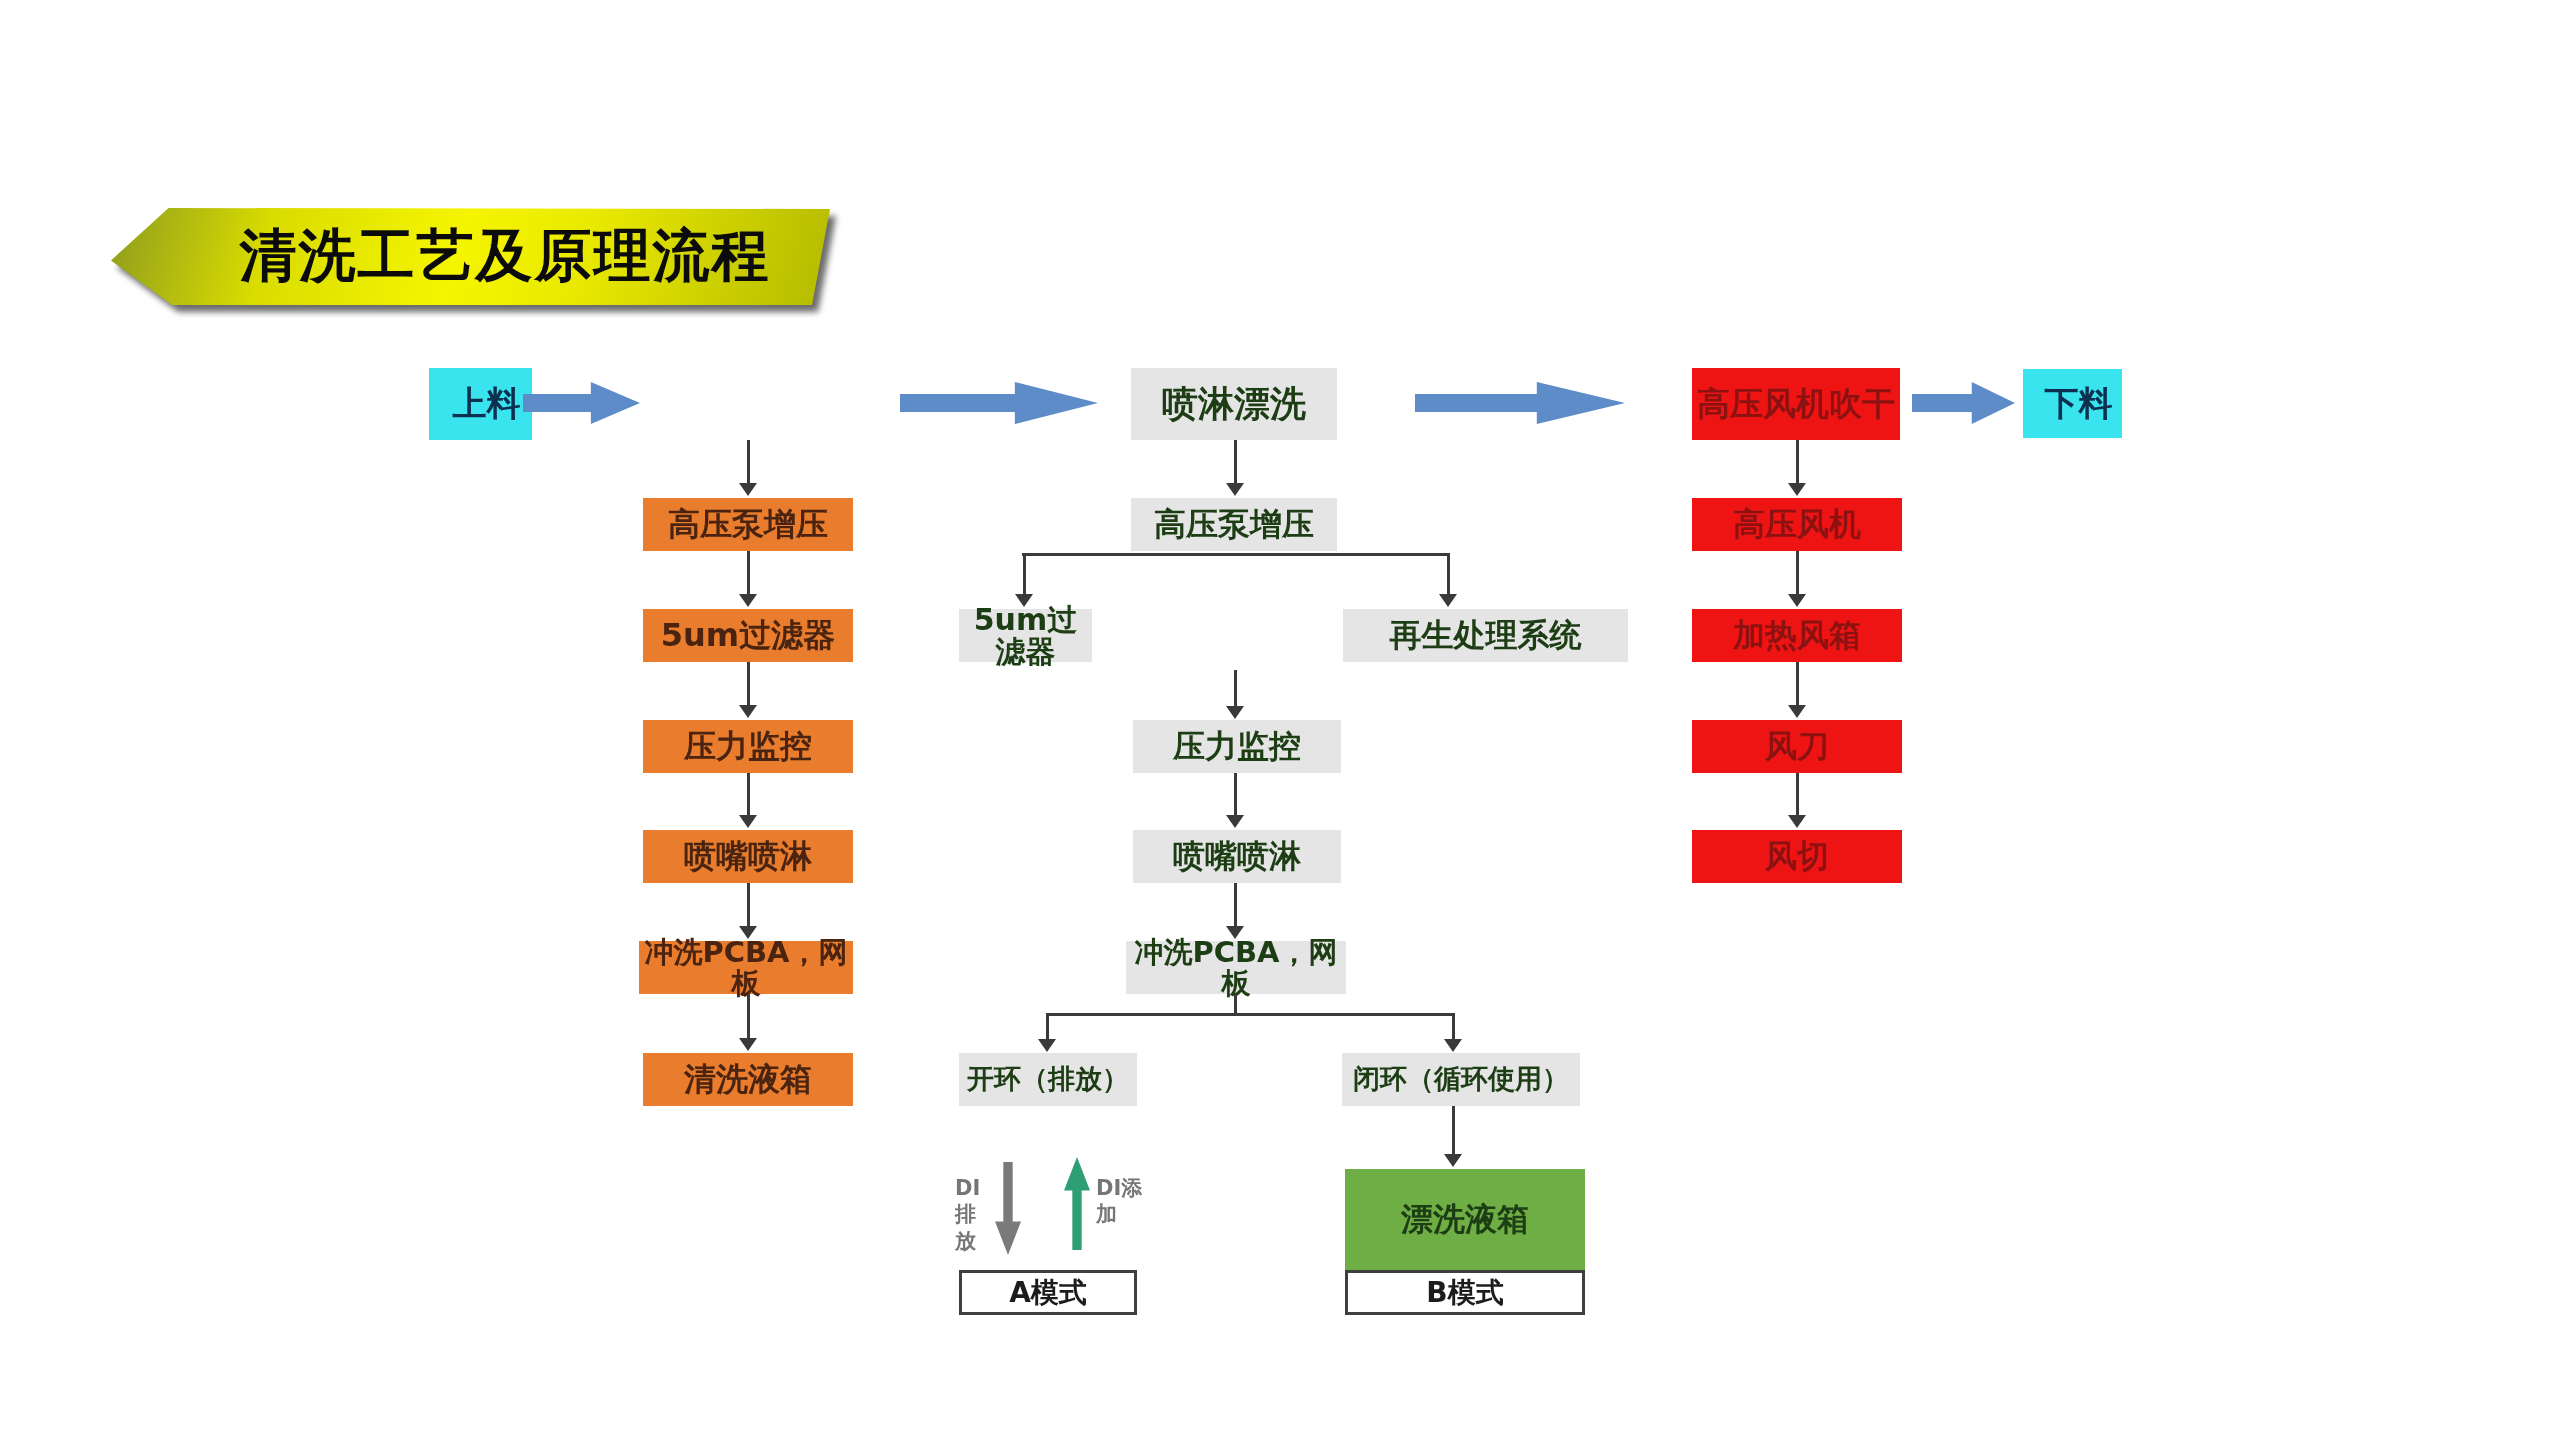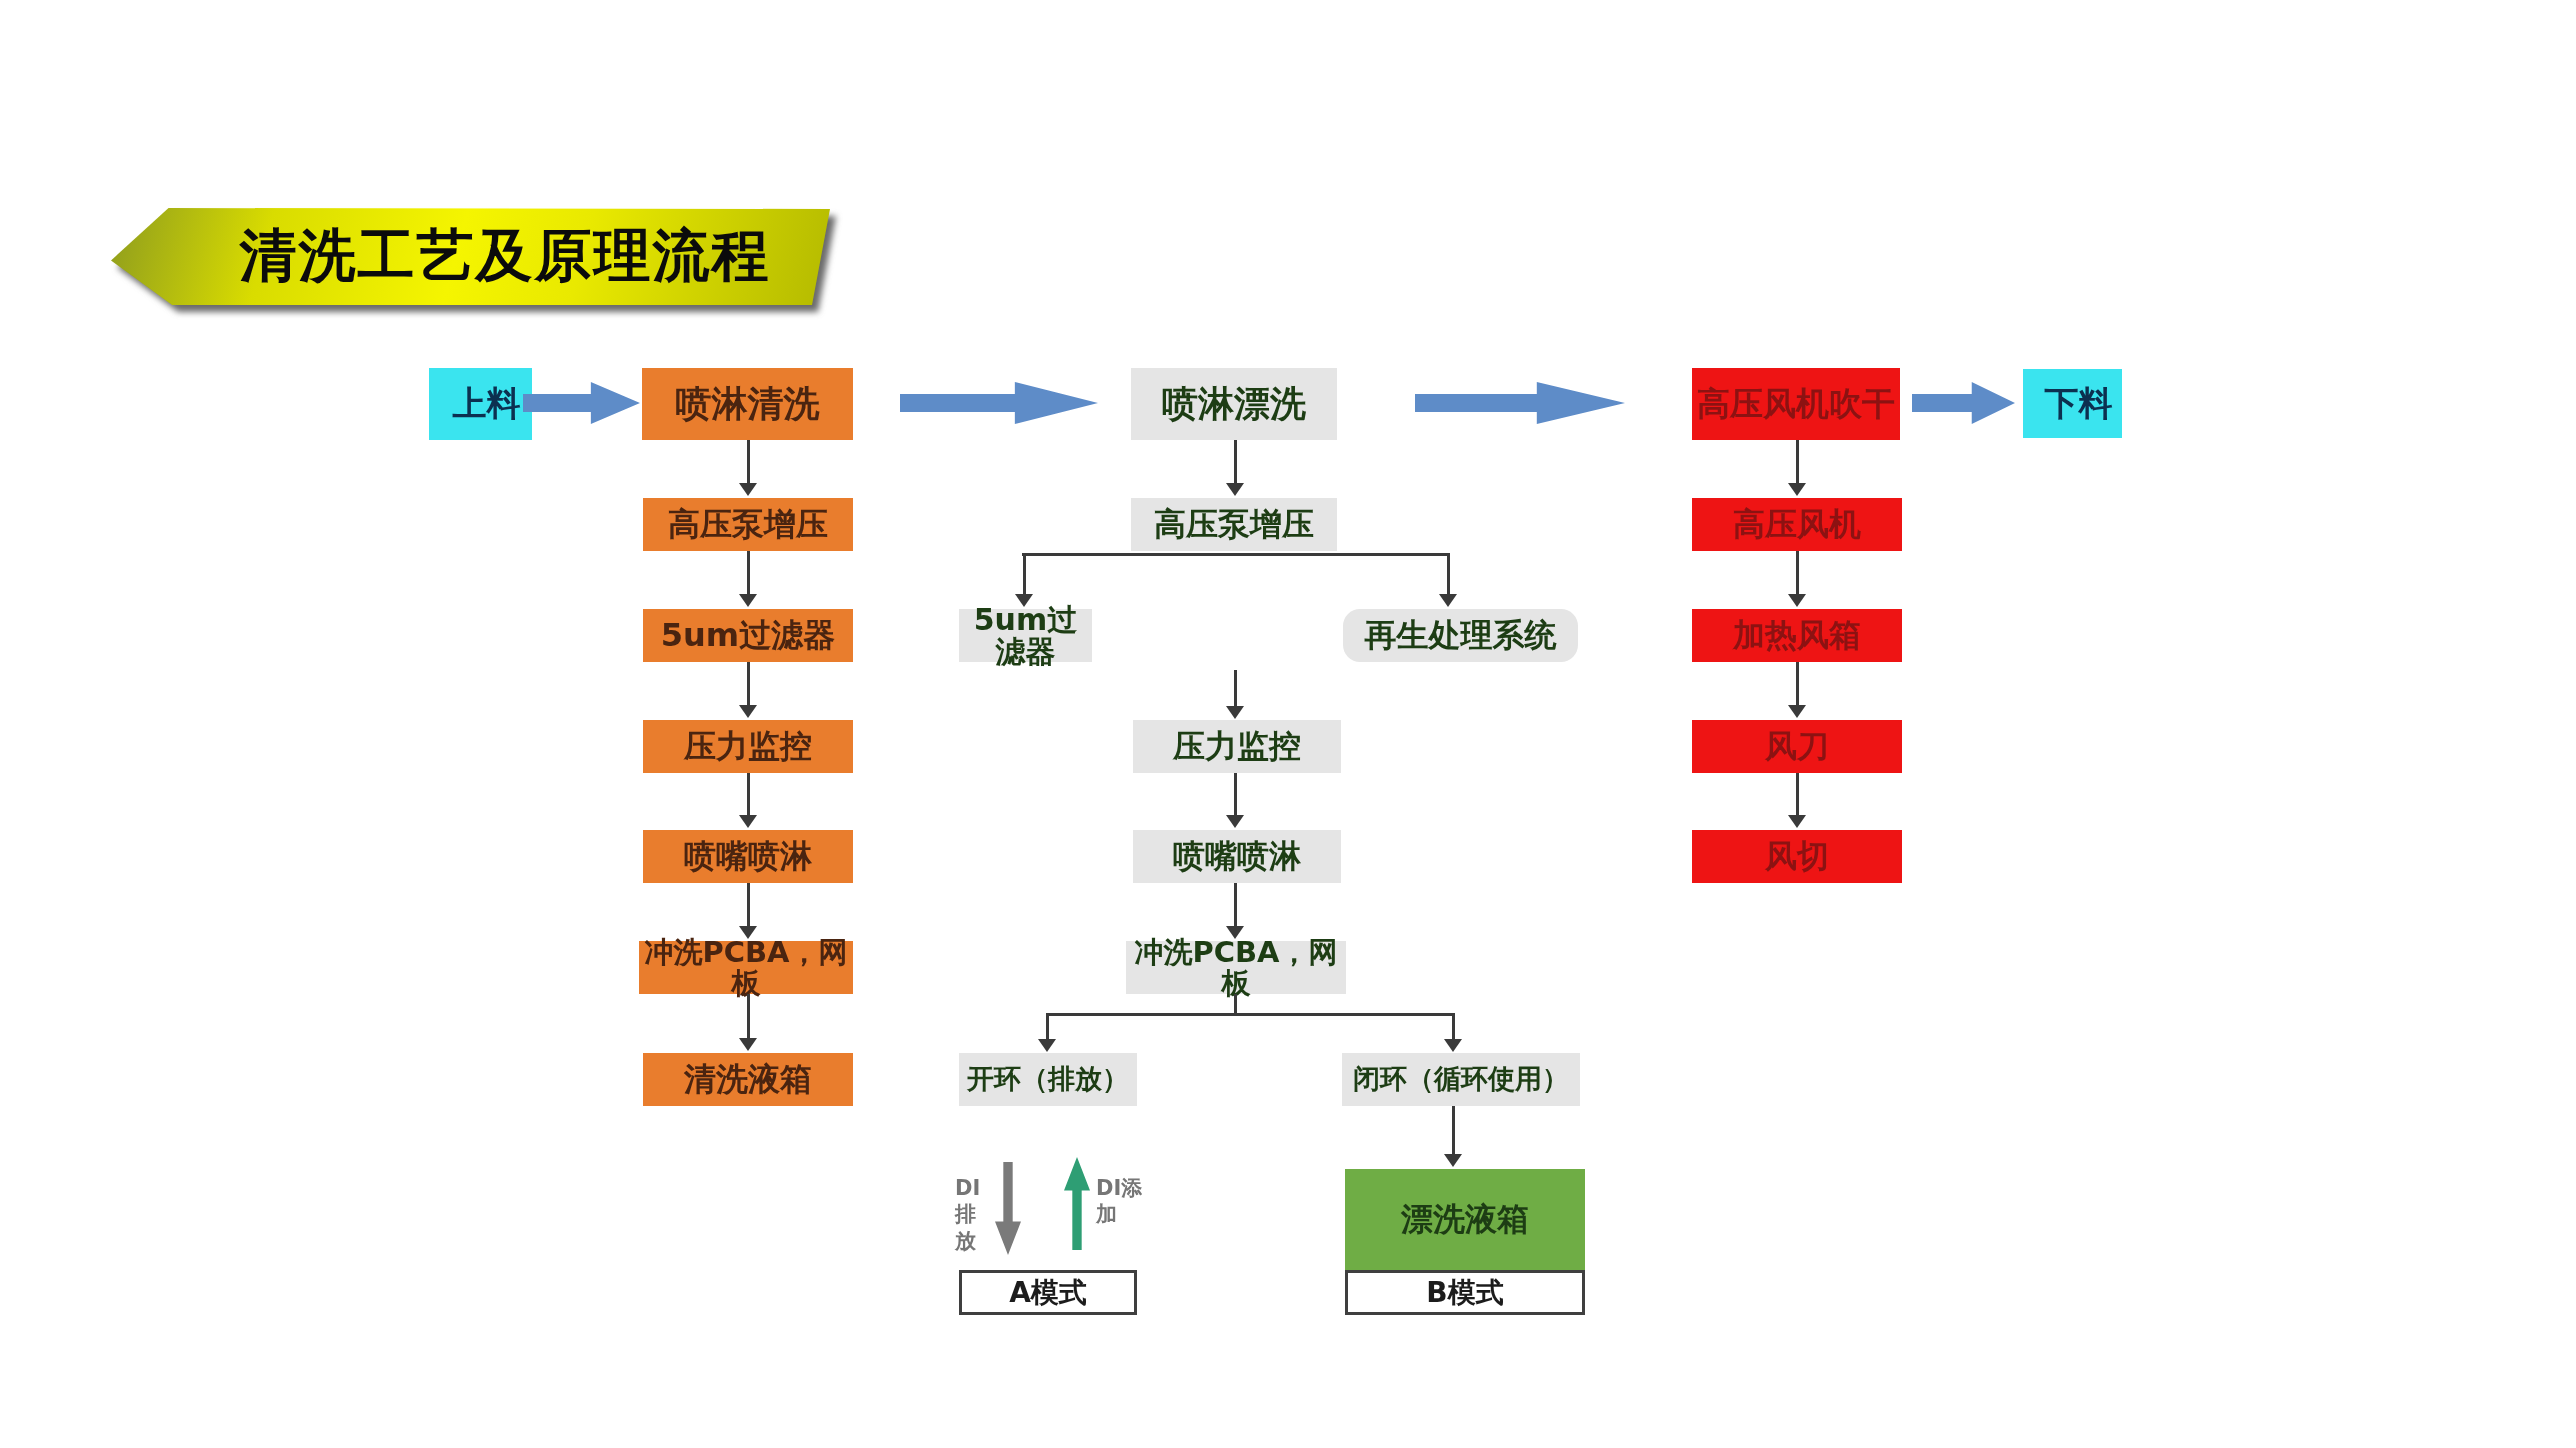--- a/index.html
+++ b/index.html
@@ -52,21 +52,20 @@
 
 
   <div class="banner">
     <div class="banner-shape">
       <span>清洗工艺及原理流程</span>
     </div>
   </div>
 
   <div class="box cyan" style="left:429px;top:368px;width:91px;height:72px;font-size:34px;">上料</div>
   <div class="barrow" style="left:523px;top:379px;width:117px;height:48px;"></div>
-  <div class="box orange" style="left:642px;top:368px;width:211px;height:72px;font-size:36px;">喷淋清洗</div>
   <div class="barrow" style="left:900px;top:379px;width:198px;height:48px;"></div>
   <div class="box green" style="left:1131px;top:368px;width:206px;height:72px;font-size:36px;">喷淋漂洗</div>
   <div class="barrow" style="left:1415px;top:379px;width:210px;height:48px;"></div>
   <div class="box red" style="left:1692px;top:368px;width:208px;height:72px;font-size:33px;">高压风机吹干</div>
   <div class="barrow" style="left:1912px;top:379px;width:103px;height:48px;"></div>
   <div class="box cyan" style="left:2023px;top:369px;width:87px;height:69px;font-size:34px;">下料</div>
 
   <div class="varrow" style="left:739px;top:440px;height:56px;">
       <i class="vline"></i>
       <i class="vhead"></i>
@@ -107,21 +106,21 @@
   <div class="hline" style="left:1022px;top:553px;width:426px;"></div>
   <div class="varrow" style="left:1015px;top:553px;height:54px;">
       <i class="vline"></i>
       <i class="vhead"></i>
     </div>
   <div class="varrow" style="left:1439px;top:553px;height:54px;">
       <i class="vline"></i>
       <i class="vhead"></i>
     </div>
   <div class="box green" style="left:959px;top:609px;width:133px;height:53px;font-size:30px;">5um过滤器</div>
-  <div class="box green" style="left:1343px;top:609px;width:235px;height:53px;font-size:32px;border-radius:17px;">再生处理系统</div>
+  <div class="box green" style="left:1343px;top:609px;width:285px;height:53px;font-size:32px;">再生处理系统</div>
 
   <div class="varrow" style="left:1226px;top:670px;height:49px;">
       <i class="vline"></i>
       <i class="vhead"></i>
     </div>
   <div class="box green" style="left:1133px;top:720px;width:208px;height:53px;font-size:32px;">压力监控</div>
   <div class="varrow" style="left:1226px;top:773px;height:55px;">
       <i class="vline"></i>
       <i class="vhead"></i>
     </div>

